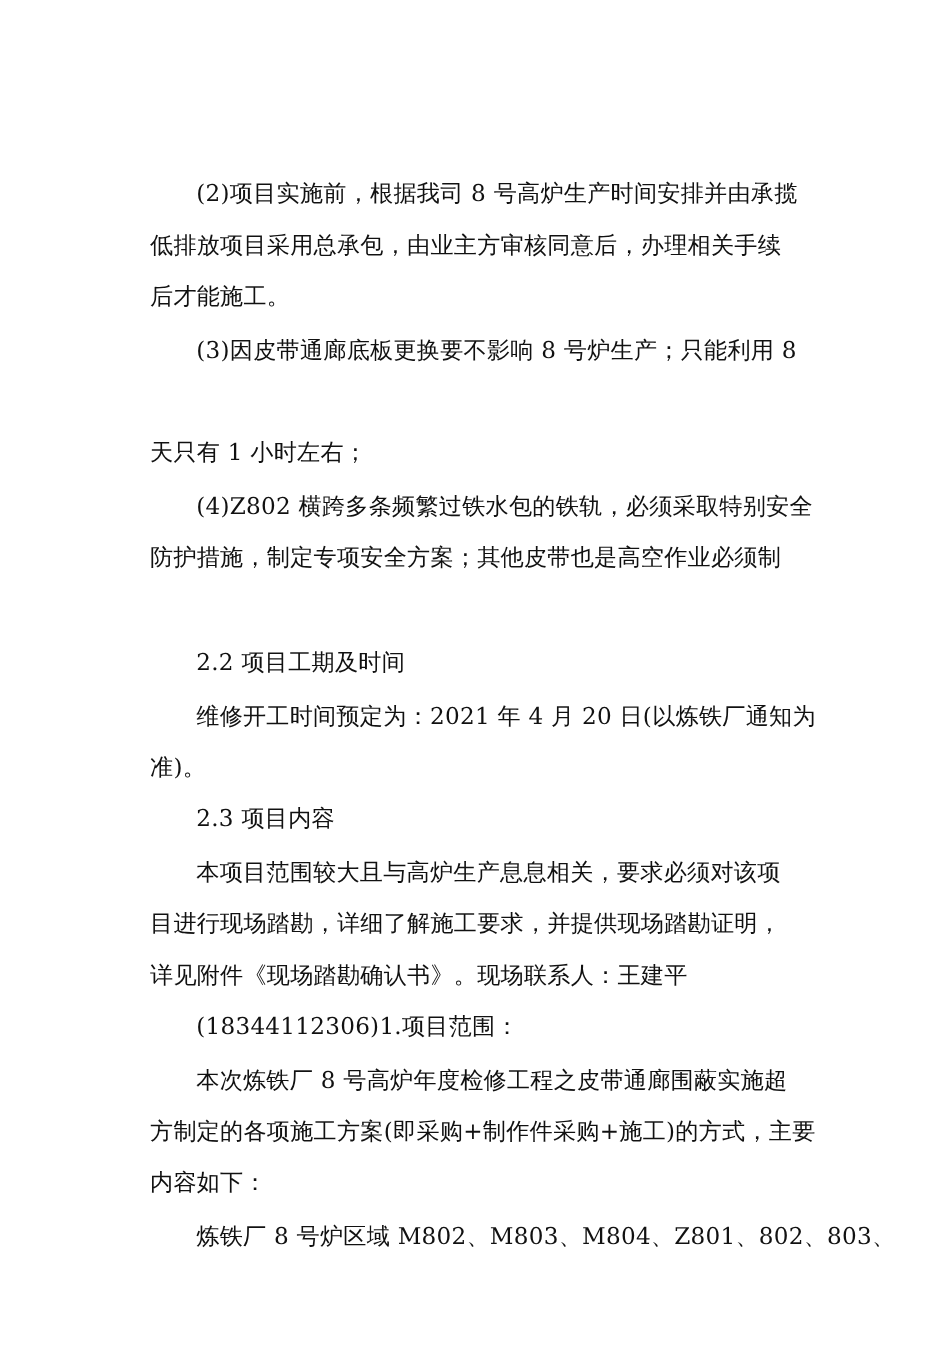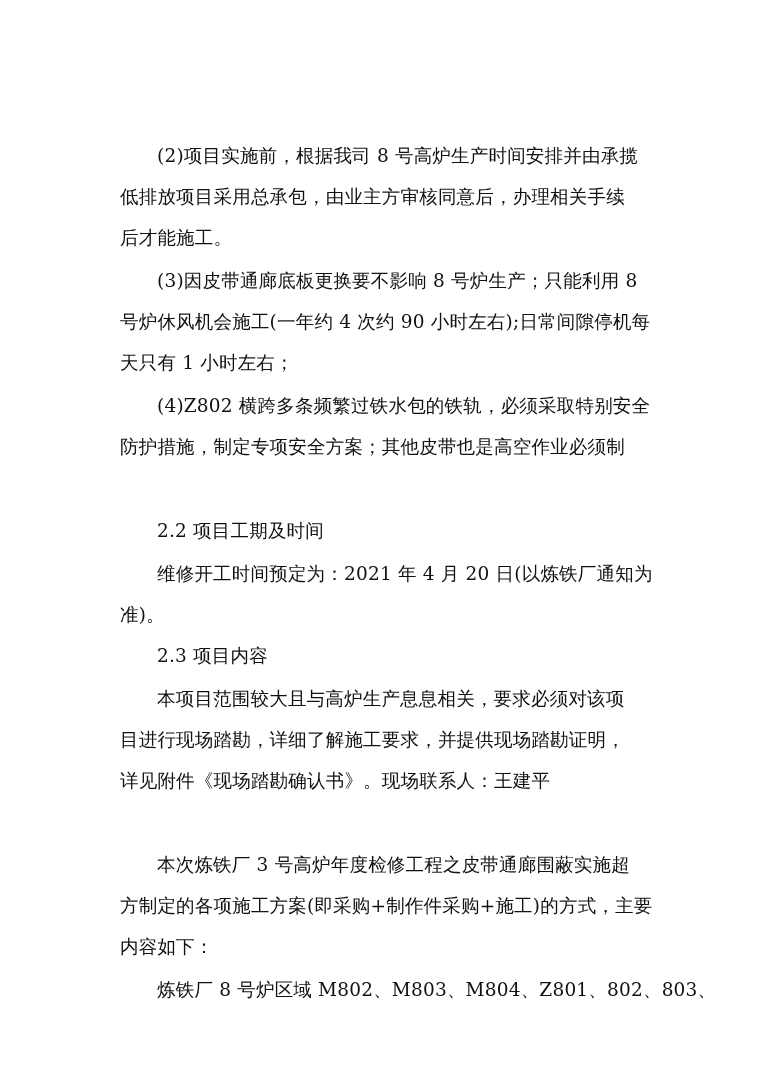--- a/index.html
+++ b/index.html
@@ -11,30 +11,30 @@
   .pagenum { position: absolute; top: 1038px; left: 0; width: 761px; text-align: center; font-size: 11px; font-family: "Liberation Serif", serif; }
 </style>
 </head>
 <body>
 
 <div class="page">
   <div class="line indent" style="top:97px">(2)项目实施前，根据我司 8 号高炉生产时间安排并由承揽</div>
   <div class="line" style="top:138px">低排放项目采用总承包，由业主方审核同意后，办理相关手续</div>
   <div class="line" style="top:179px">后才能施工。</div>
   <div class="line indent" style="top:222px">(3)因皮带通廊底板更换要不影响 8 号炉生产；只能利用 8</div>
-  <div class="line" style="top:263px">号炉休风机会施工(一年约 4 次约 90 小时左右);日常间隙停机每</div>
   <div class="line" style="top:304px">天只有 1 小时左右；</div>
   <div class="line indent" style="top:347px">(4)Z802 横跨多条频繁过铁水包的铁轨，必须采取特别安全</div>
   <div class="line" style="top:388px">防护措施，制定专项安全方案；其他皮带也是高空作业必须制</div>
   <div class="line indent" style="top:472px">2.2 项目工期及时间</div>
   <div class="line indent" style="top:515px">维修开工时间预定为：2021 年 4 月 20 日(以炼铁厂通知为</div>
   <div class="line" style="top:556px">准)。</div>
   <div class="line indent" style="top:597px">2.3 项目内容</div>
   <div class="line" style="top:681px">目进行现场踏勘，详细了解施工要求，并提供现场踏勘证明，</div>
   <div class="line indent" style="top:640px">本项目范围较大且与高炉生产息息相关，要求必须对该项</div>
   <div class="line" style="top:722px">详见附件《现场踏勘确认书》。现场联系人：王建平</div>
-  <div class="line indent" style="top:806px">本次炼铁厂 3 号高炉年度检修工程之皮带通廊围蔽实施超</div>
+  <div class="line indent" style="top:763px">(18344112306)1.项目范围：</div>
+  <div class="line indent" style="top:806px">本次炼铁厂 8 号高炉年度检修工程之皮带通廊围蔽实施超</div>
   <div class="line" style="top:847px">方制定的各项施工方案(即采购+制作件采购+施工)的方式，主要</div>
   <div class="line" style="top:888px">内容如下：</div>
   <div class="line indent" style="top:931px">炼铁厂 8 号炉区域 M802、M803、M804、Z801、802、803、</div>
 
   <div class="pagenum">5</div>
 </div>
 
 </body></html>

